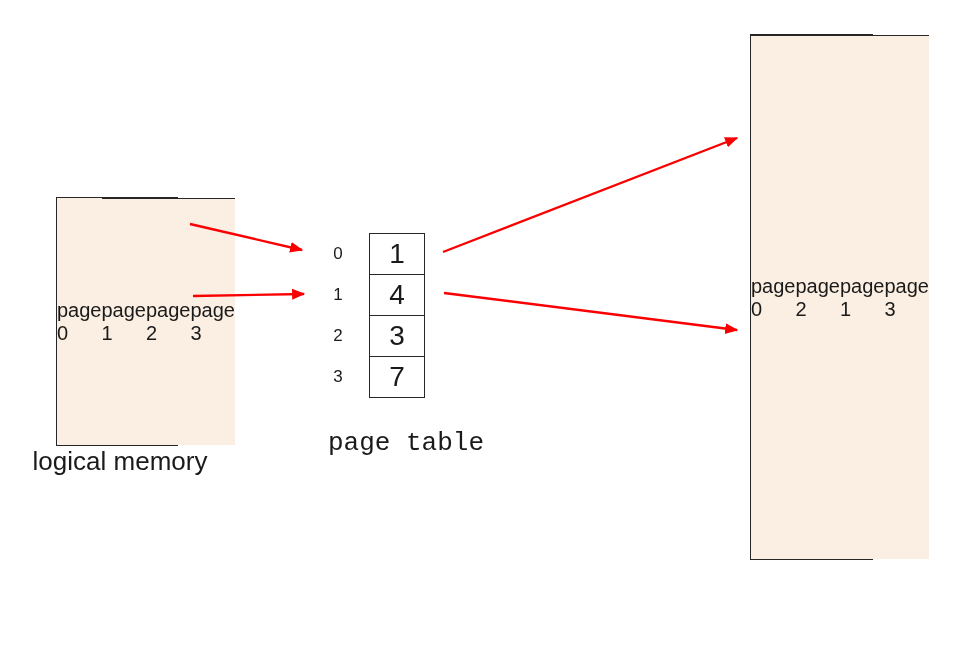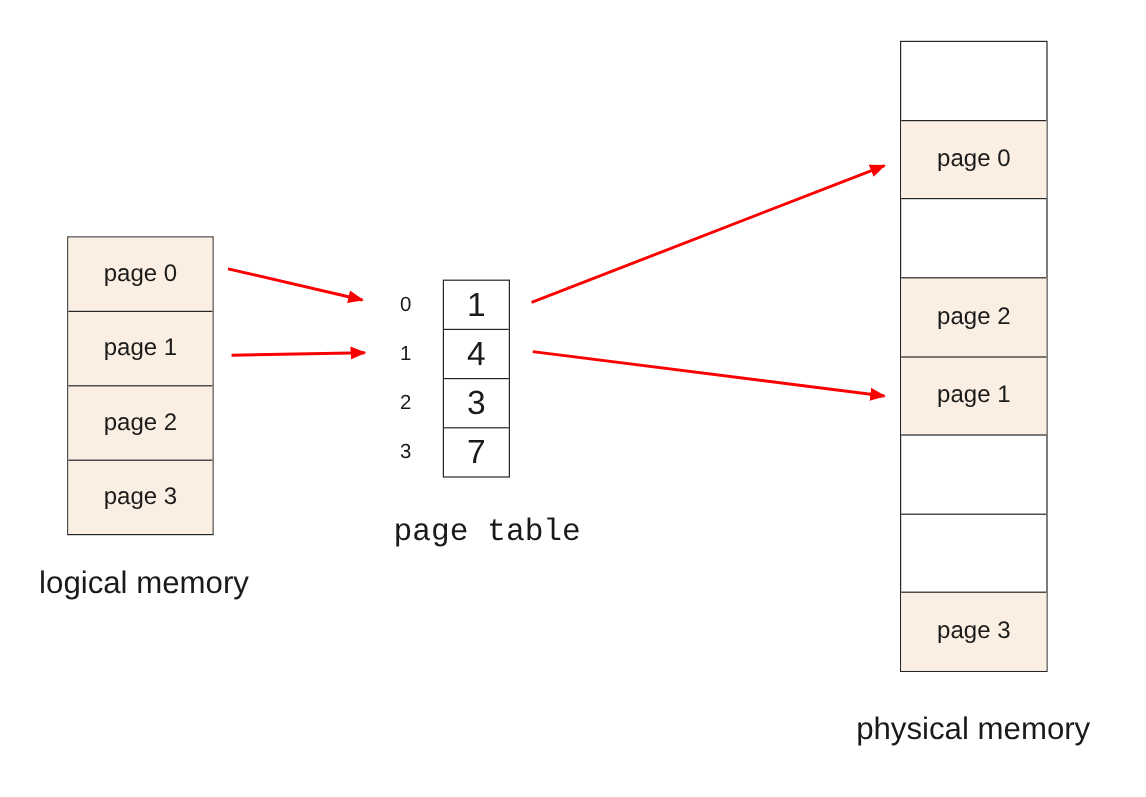--- a/index.html
+++ b/index.html
@@ -14,21 +14,21 @@
     position:relative;
     width:955px;height:664px;
     background:#ffffff;
     overflow:hidden;
   }
   
   .memcol{
     position:absolute;
     box-sizing:border-box;
     border:1.5px solid var(--border);
-    display:flex;flex-direction:column;
+    display:flex;flex-direction:row;
     background:#ffffff;
   }
   .memcol .cell{
     flex:1;
     display:flex;align-items:center;justify-content:center;
     font-size:20px;
     color:var(--ink);
     box-sizing:border-box;
   }
   .memcol .cell + .cell{border-top:1.5px solid var(--border);}
@@ -57,21 +57,21 @@
   .pt-box .cell + .cell{border-top:1.5px solid var(--border);}
 
   
   .sec-label{
     position:absolute;
     font-size:26px;
     color:var(--ink);
     text-align:center;
     white-space:nowrap;
   }
-  .logical-label{left:25px;top:470px;width:190px;text-align:center;}
+  .logical-label{left:25px;top:446px;width:190px;text-align:center;}
   .pt-label{left:326px;top:428px;width:160px;font-family:Liberation Mono, monospace;}
   .physical-label{left:706px;top:592px;width:210px;}
 
   
   .arrows{
     position:absolute;left:0;top:0;width:955px;height:664px;
     pointer-events:none;
   }
   .arrows line{stroke:var(--arrow-red);stroke-width:2.4;}
 </style>
@@ -106,21 +106,20 @@
   <div class="memcol physical-box">
     <div class="cell"></div>
     <div class="cell filled">page 0</div>
     <div class="cell"></div>
     <div class="cell filled">page 2</div>
     <div class="cell filled">page 1</div>
     <div class="cell"></div>
     <div class="cell"></div>
     <div class="cell filled">page 3</div>
   </div>
-  <div class="sec-label physical-label">physical memory</div>
 
   <svg class="arrows" width="955" height="664" viewBox="0 0 955 664" xmlns="http://www.w3.org/2000/svg">
     <defs>
       <marker id="ah" viewBox="0 0 10 10" refX="9" refY="5" markerWidth="5.5" markerHeight="5.5" orient="auto">
         <path d="M0,0.9 L10,5 L0,9.1 Z" fill="#fb0000"></path>
       </marker>
     </defs>
     <line x1="190" y1="224" x2="302" y2="250" marker-end="url(#ah)"></line>
     <line x1="193" y1="296" x2="304" y2="294" marker-end="url(#ah)"></line>
     <line x1="443" y1="252" x2="737" y2="138" marker-end="url(#ah)"></line>

